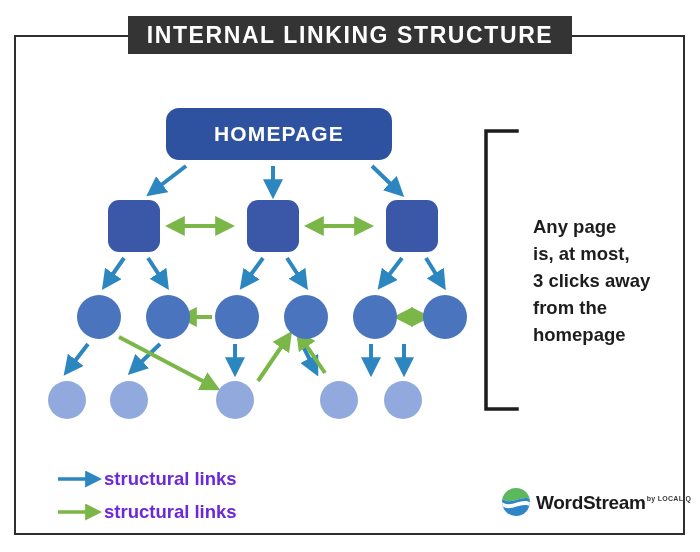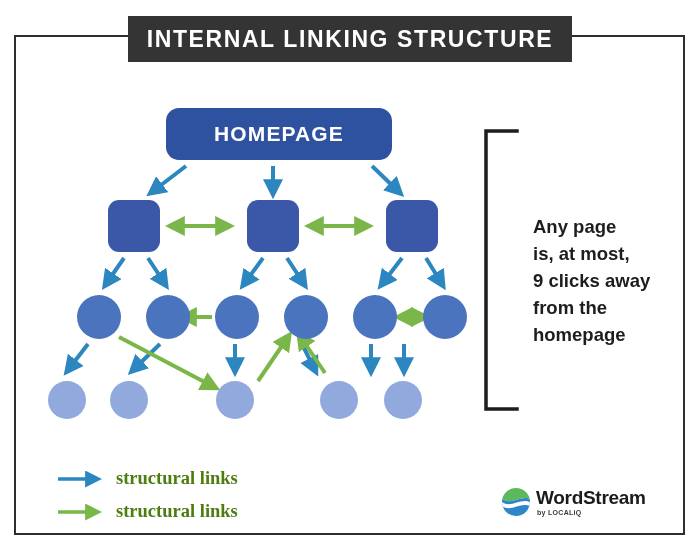--- a/index.html
+++ b/index.html
@@ -27,21 +27,21 @@
     border: 2px solid #2e2e2e;
     box-sizing: border-box;
     background: transparent;
   }
   
   .title-banner {
     position: absolute;
     left: 128px;
     top: 16px;
     width: 444px;
-    height: 46px;
+    height: 38px;
     background: #343434;
     display: flex;
     align-items: center;
     justify-content: center;
     box-sizing: border-box;
   }
   .title-banner .title-text {
     color: #ffffff;
     font-size: 23px;
     font-weight: bold;
@@ -126,43 +126,41 @@
     display: flex;
     align-items: center;
     height: 33px;
   }
   .legend-arrow {
     width: 48px;
     height: 18px;
     flex: 0 0 48px;
   }
   .legend-label {
-    margin-left: 12px;
     font-size: 18.5px;
     font-weight: bold;
-    color: #4d7c0f;
-    font-family: Liberation Serif, serif;
+    color: #6d28d9;
+    font-family: Liberation Sans, sans-serif;
   }
   
   .logo {
     position: absolute;
     left: 501px;
     top: 487px;
     display: flex;
     align-items: center;
   }
   .logo-mark {
     width: 30px;
     height: 30px;
     flex: 0 0 30px;
   }
   .logo-text-wrap {
     margin-left: 5px;
     display: flex;
-    flex-direction: column;
     align-items: flex-start;
     line-height: 1;
   }
   .logo-word {
     font-size: 19px;
     font-weight: bold;
     color: #1b1b1b;
     letter-spacing: -0.3px;
     font-family: "Liberation Sans", sans-serif;
   }
@@ -260,21 +258,21 @@
   <div class="l3-node" style="left:423px; top:295px;"></div>
 
   <div class="l4-node" style="left:48px; top:381px;"></div>
   <div class="l4-node" style="left:110px; top:381px;"></div>
   <div class="l4-node" style="left:216px; top:381px;"></div>
   <div class="l4-node" style="left:320px; top:381px;"></div>
   <div class="l4-node" style="left:384px; top:381px;"></div>
 
   <div class="annotation">Any page
 is, at most,
-9 clicks away
+3 clicks away
 from the
 homepage</div>
 
   <div class="legend">
     <div class="legend-row">
       <svg class="legend-arrow" viewBox="0 0 48 18" xmlns="http://www.w3.org/2000/svg">
         <defs>
           <marker id="lgBlueHead" markerWidth="5" markerHeight="5" refX="3.2" refY="2.5" orient="auto">
             <path d="M0,0 L5,2.5 L0,5 z" fill="#2c86c0"></path>
           </marker>

